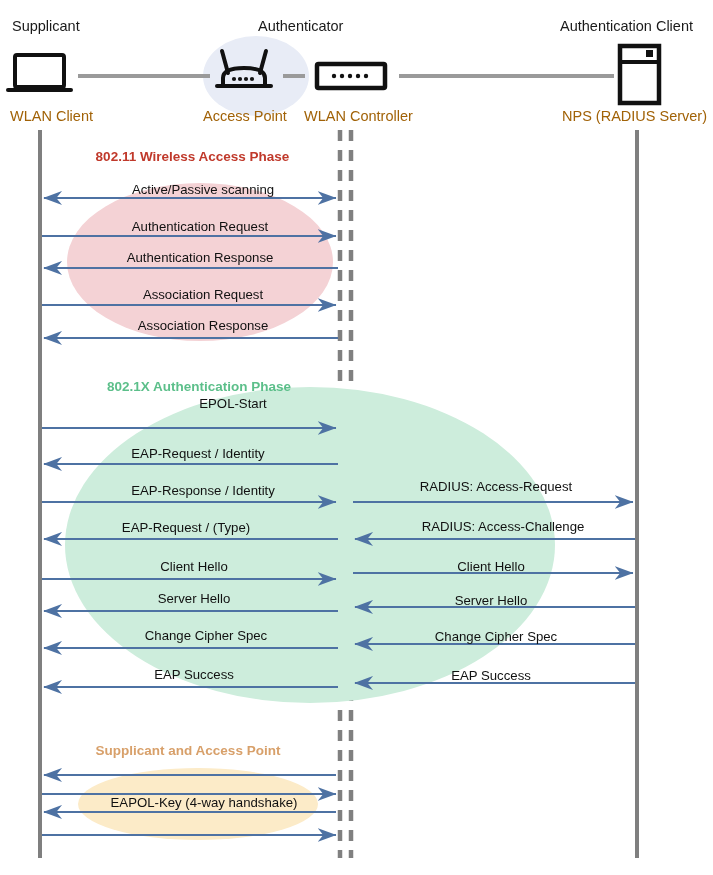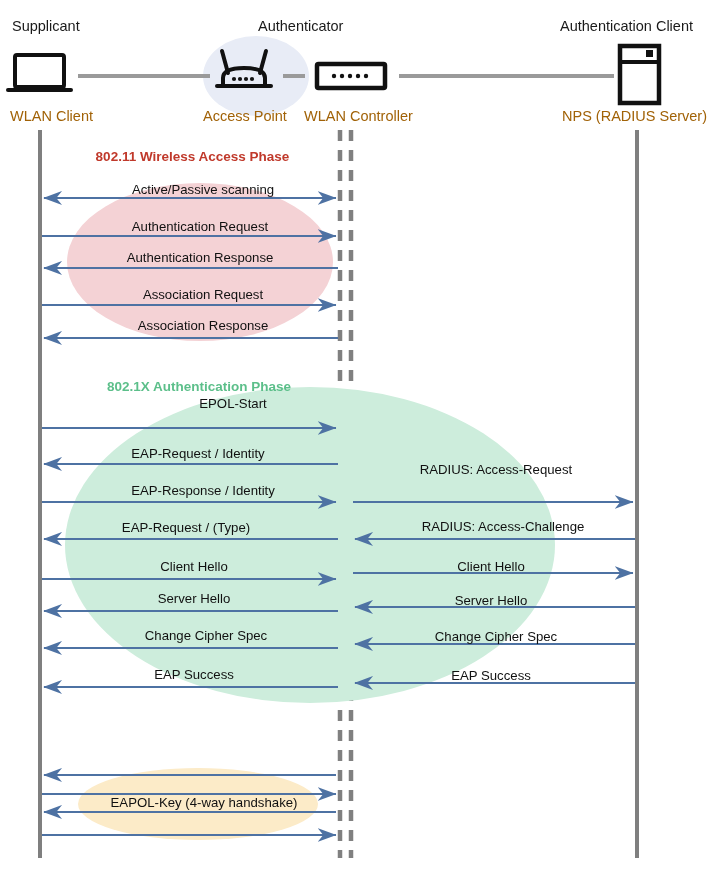--- a/index.html
+++ b/index.html
@@ -157,37 +157,38 @@
   <div class="hdr-title" style="left:258px; top:18px;">Authenticator</div>
   <div class="hdr-title" style="left:560px; top:18px;">Authentication Client</div>
 
   <div class="node-label" style="left:10px; top:108px;">WLAN Client</div>
   <div class="node-label" style="left:203px; top:108px;">Access Point</div>
   <div class="node-label" style="left:304px; top:108px;">WLAN Controller</div>
   <div class="node-label" style="left:562px; top:108px;">NPS (RADIUS Server)</div>
 
   <div class="phase-label" style="left:0; top:147px; width:385px; color:#c0392b;">802.11 Wireless Access Phase</div>
   <div class="phase-label" style="left:0; top:377px; width:398px; color:#5cbf8a;">802.1X Authentication Phase</div>
+  <div class="phase-label" style="left:0; top:741px; width:376px; color:#d8a06a;">Supplicant and Access Point</div>
 
   <div class="msg-label" style="left:203px; top:182px;">Active/Passive scanning</div>
   <div class="msg-label" style="left:200px; top:219px;">Authentication Request</div>
   <div class="msg-label" style="left:200px; top:250px;">Authentication Response</div>
   <div class="msg-label" style="left:203px; top:287px;">Association Request</div>
   <div class="msg-label" style="left:203px; top:318px;">Association Response</div>
 
   <div class="msg-label" style="left:198px; top:396px;margin-left:35px;">EPOL-Start</div>
   <div class="msg-label" style="left:198px; top:446px;">EAP-Request / Identity</div>
   <div class="msg-label" style="left:203px; top:483px;">EAP-Response / Identity</div>
   <div class="msg-label" style="left:186px; top:520px;">EAP-Request / (Type)</div>
   <div class="msg-label" style="left:194px; top:559px;">Client Hello</div>
   <div class="msg-label" style="left:194px; top:591px;">Server Hello</div>
   <div class="msg-label" style="left:206px; top:628px;">Change Cipher Spec</div>
   <div class="msg-label" style="left:194px; top:667px;">EAP Success</div>
 
-  <div class="msg-label" style="left:496px; top:462px;">RADIUS: Access-Request</div>
+  <div class="msg-label" style="left:496px; top:479px;">RADIUS: Access-Request</div>
   <div class="msg-label" style="left:503px; top:519px;">RADIUS: Access-Challenge</div>
   <div class="msg-label" style="left:491px; top:559px;">Client Hello</div>
   <div class="msg-label" style="left:491px; top:593px;">Server Hello</div>
   <div class="msg-label" style="left:496px; top:629px;">Change Cipher Spec</div>
   <div class="msg-label" style="left:491px; top:668px;">EAP Success</div>
 
   <div class="msg-label" style="left:204px; top:795px;">EAPOL-Key (4-way handshake)</div>
 
 </div>
 

